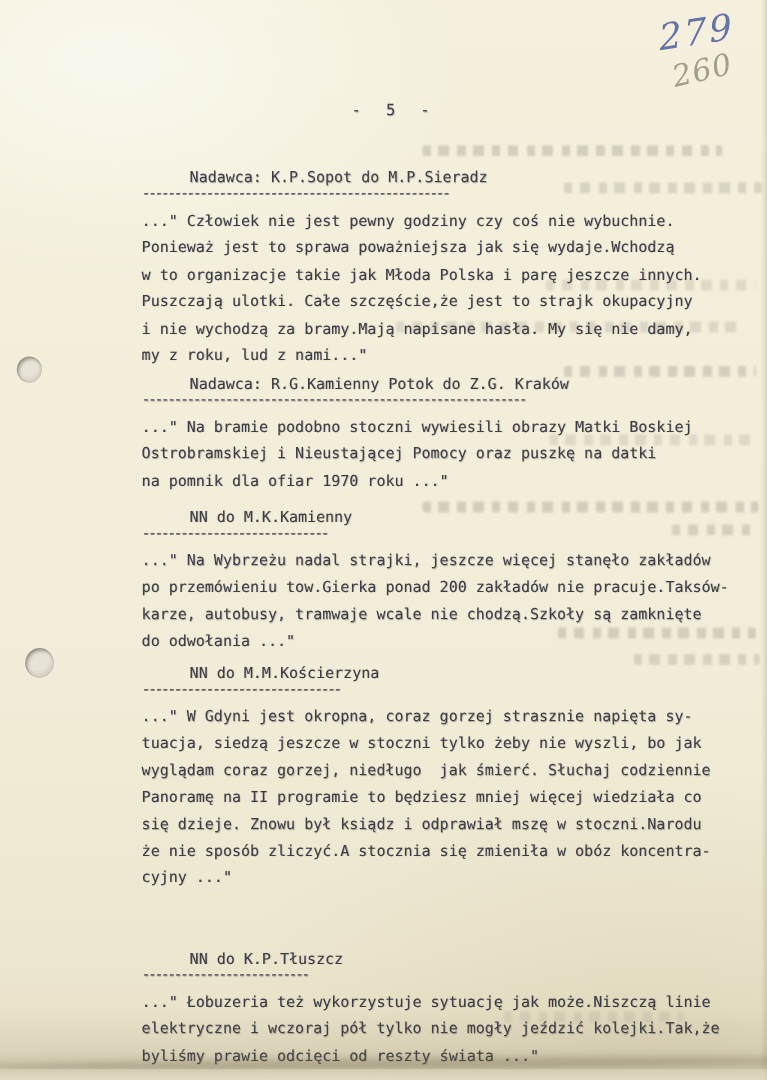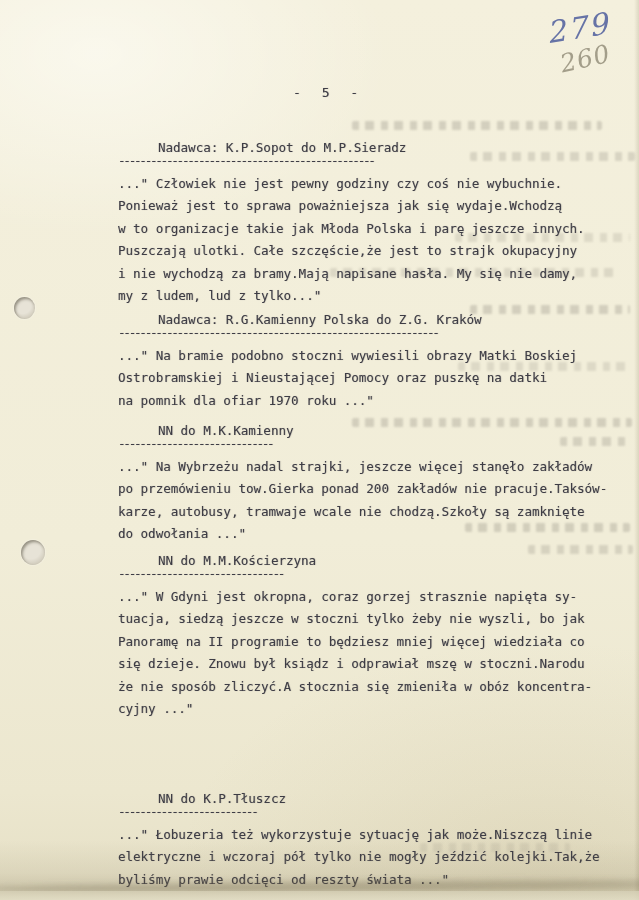--- a/index.html
+++ b/index.html
@@ -70,26 +70,26 @@
 
   <div class="section" style="top:140px;">
     <div class="hdr type">Nadawca: K.P.Sopot do M.P.Sieradz</div>
     <div class="rule type">------------------------------------------------</div>
     <div class="body">
       <div class="type">..." Człowiek nie jest pewny godziny czy coś nie wybuchnie.</div>
       <div class="type">Ponieważ jest to sprawa poważniejsza jak się wydaje.Wchodzą</div>
       <div class="type">w to organizacje takie jak Młoda Polska i parę jeszcze innych.</div>
       <div class="type">Puszczają ulotki. Całe szczęście,że jest to strajk okupacyjny</div>
       <div class="type">i nie wychodzą za bramy.Mają napisane hasła. My się nie damy,</div>
-      <div class="type">my z ludem, lud z tylko..."</div>
+      <div class="type">my z roku, lud z nami..."</div>
     </div>
   </div>
 
   <div class="section" style="top:312px;">
-    <div class="hdr type">Nadawca: R.G.Kamienny Polska do Z.G. Kraków</div>
+    <div class="hdr type">Nadawca: R.G.Kamienny Potok do Z.G. Kraków</div>
     <div class="rule type">------------------------------------------------------------</div>
     <div class="body">
       <div class="type">..." Na bramie podobno stoczni wywiesili obrazy Matki Boskiej</div>
       <div class="type">Ostrobramskiej i Nieustającej Pomocy oraz puszkę na datki</div>
       <div class="type">na pomnik dla ofiar 1970 roku ..."</div>
     </div>
   </div>
 
   <div class="section" style="top:423px;">
     <div class="hdr type">NN do M.K.Kamienny</div>
@@ -101,20 +101,21 @@
       <div class="type">do odwołania ..."</div>
     </div>
   </div>
 
   <div class="section" style="top:553px;">
     <div class="hdr type">NN do M.M.Kościerzyna</div>
     <div class="rule type">-------------------------------</div>
     <div class="body">
       <div class="type">..." W Gdyni jest okropna, coraz gorzej strasznie napięta sy-</div>
       <div class="type">tuacja, siedzą jeszcze w stoczni tylko żeby nie wyszli, bo jak</div>
+      <div class="type">wyglądam coraz gorzej, niedługo  jak śmierć. Słuchaj codziennie</div>
       <div class="type">Panoramę na II programie to będziesz mniej więcej wiedziała co</div>
       <div class="type">się dzieje. Znowu był ksiądz i odprawiał mszę w stoczni.Narodu</div>
       <div class="type">że nie sposób zliczyć.A stocznia się zmieniła w obóz koncentra-</div>
       <div class="type">cyjny ..."</div>
     </div>
   </div>
 
   <div class="section" style="top:791px;">
     <div class="hdr type">NN do K.P.Tłuszcz</div>
     <div class="rule type">--------------------------</div>

